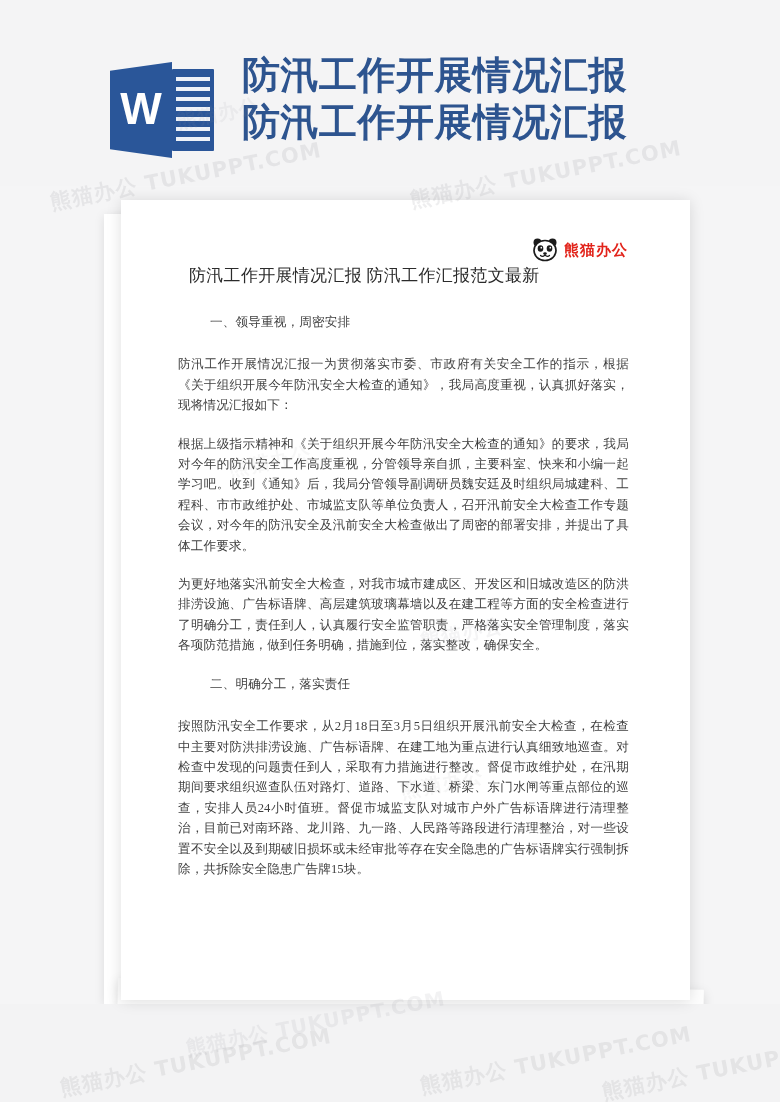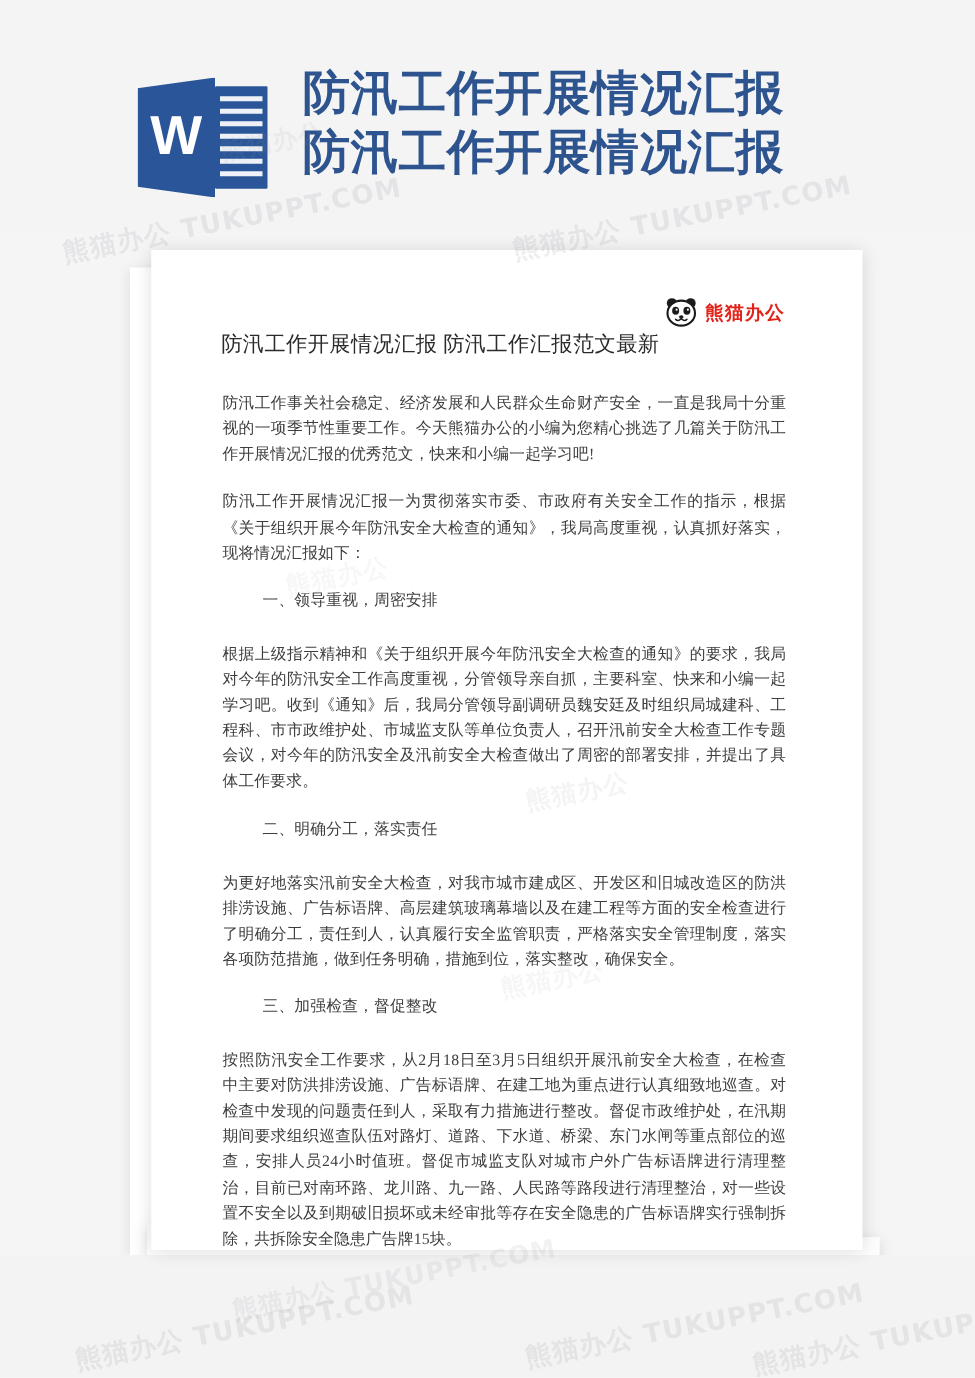--- a/index.html
+++ b/index.html
@@ -151,21 +151,21 @@
     font-family: "DejaVu Sans", sans-serif;
     font-weight: bold;
     font-size: 15px;
     letter-spacing: 1px;
     line-height: 1;
   }
 
   
   .doc-title {
     position: absolute;
-    left: 56px; top: 64px;
+    left: 68px; top: 64px;
     width: 470px;
     font-family: "Liberation Serif", "DejaVu Serif", serif;
     font-size: 17px;
     font-weight: normal;
     color: #2b2b2b;
     letter-spacing: 0.3px;
     line-height: 24px;
   }
 
   
@@ -244,27 +244,25 @@
         <ellipse cx="26" cy="31" rx="3.6" ry="2.6" fill="#1b1b1b"></ellipse>
         <path d="M26 34 q-5 5 -9 1" stroke="#1b1b1b" stroke-width="2.4" fill="none" stroke-linecap="round"></path>
         <path d="M26 34 q5 5 9 1" stroke="#1b1b1b" stroke-width="2.4" fill="none" stroke-linecap="round"></path>
       </svg>
       <span class="brand-text">熊猫办公</span>
     </div>
 
     <div class="doc-title">防汛工作开展情况汇报 防汛工作汇报范文最新</div>
 
     <div class="doc-body">
-      <p class="p">防汛工作事关社会稳定、经济发展和人民群众生命财产安全，一直是我局十分重视的一项季节性重要工作。今天熊猫办公的小编为您精心挑选了几篇关于防汛工作开展情况汇报的优秀范文，快来和小编一起学习吧!</p>
+      <p class="p heading">一、领导重视，周密安排</p>
       <p class="p">防汛工作开展情况汇报一为贯彻落实市委、市政府有关安全工作的指示，根据《关于组织开展今年防汛安全大检查的通知》，我局高度重视，认真抓好落实，现将情况汇报如下：</p>
-      <p class="p heading">一、领导重视，周密安排</p>
       <p class="p">根据上级指示精神和《关于组织开展今年防汛安全大检查的通知》的要求，我局对今年的防汛安全工作高度重视，分管领导亲自抓，主要科室、快来和小编一起学习吧。收到《通知》后，我局分管领导副调研员魏安廷及时组织局城建科、工程科、市市政维护处、市城监支队等单位负责人，召开汛前安全大检查工作专题会议，对今年的防汛安全及汛前安全大检查做出了周密的部署安排，并提出了具体工作要求。</p>
+      <p class="p">为更好地落实汛前安全大检查，对我市城市建成区、开发区和旧城改造区的防洪排涝设施、广告标语牌、高层建筑玻璃幕墙以及在建工程等方面的安全检查进行了明确分工，责任到人，认真履行安全监管职责，严格落实安全管理制度，落实各项防范措施，做到任务明确，措施到位，落实整改，确保安全。</p>
       <p class="p heading">二、明确分工，落实责任</p>
-      <p class="p">为更好地落实汛前安全大检查，对我市城市建成区、开发区和旧城改造区的防洪排涝设施、广告标语牌、高层建筑玻璃幕墙以及在建工程等方面的安全检查进行了明确分工，责任到人，认真履行安全监管职责，严格落实安全管理制度，落实各项防范措施，做到任务明确，措施到位，落实整改，确保安全。</p>
-      <p class="p heading">三、加强检查，督促整改</p>
       <p class="p">按照防汛安全工作要求，从2月18日至3月5日组织开展汛前安全大检查，在检查中主要对防洪排涝设施、广告标语牌、在建工地为重点进行认真细致地巡查。对检查中发现的问题责任到人，采取有力措施进行整改。督促市政维护处，在汛期期间要求组织巡查队伍对路灯、道路、下水道、桥梁、东门水闸等重点部位的巡查，安排人员24小时值班。督促市城监支队对城市户外广告标语牌进行清理整治，目前已对南环路、龙川路、九一路、人民路等路段进行清理整治，对一些设置不安全以及到期破旧损坏或未经审批等存在安全隐患的广告标语牌实行强制拆除，共拆除安全隐患广告牌15块。</p>
     </div>
 
   </div>
 
   <div class="bottom-bg"></div>
 
   <div class="wm-layer">
     <div class="wm" style="left:48px;  top:162px; font-size:21px;">熊猫办公 TUKUPPT.COM</div>
     <div class="wm" style="left:408px; top:160px; font-size:21px;">熊猫办公 TUKUPPT.COM</div>

